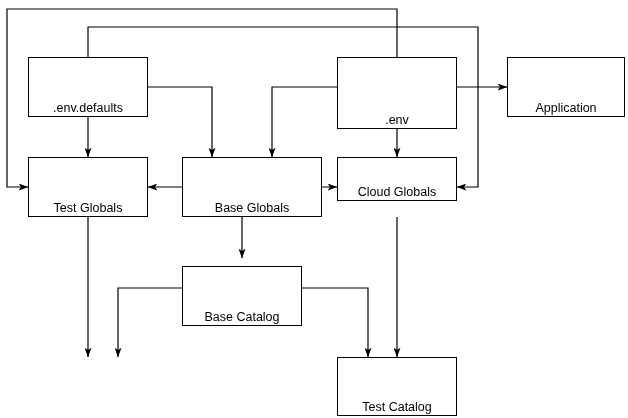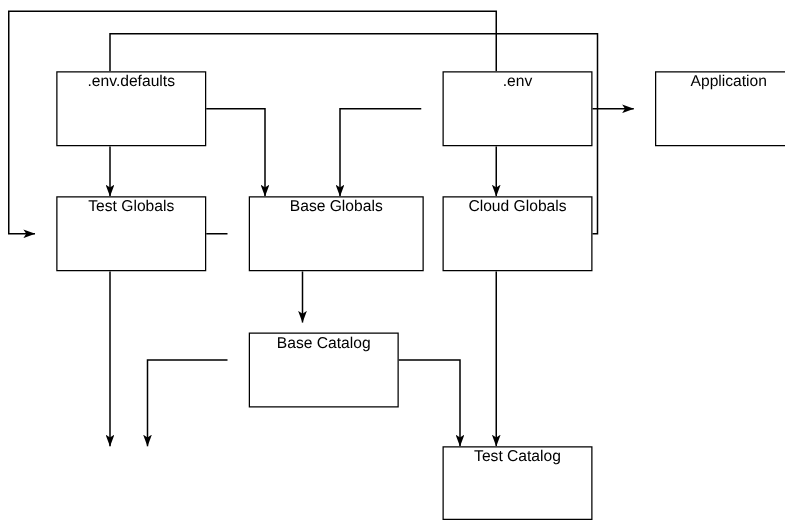--- a/index.html
+++ b/index.html
@@ -26,24 +26,23 @@
     fill: none;
     stroke: #000000;
     stroke-width: 1.2;
   }
   .node {
     position: absolute;
     box-sizing: border-box;
     background: #ffffff;
     border: 1px solid #000000;
     display: flex;
-    align-items: flex-start;
+    align-items: flex-end;
     justify-content: center;
     text-align: center;
-    margin-left: 17px;
   }
   .node span {
     font-size: 12.5px;
     color: #000000;
     line-height: 1.2;
     white-space: nowrap;
   }
 </style>
 </head>
 <body>
@@ -69,33 +68,33 @@
         <polyline points="88,217 88,357" marker-end="url(#arrowhead)" stroke="#000000"></polyline>
         <polyline points="182,288 118,288 118,357" marker-end="url(#arrowhead)" stroke="#000000"></polyline>
         <polyline points="302,288 368,288 368,357" marker-end="url(#arrowhead)" stroke="#000000"></polyline>
         <polyline points="397,217 397,357" marker-end="url(#arrowhead)" stroke="#000000"></polyline>
       </g>
   </svg>
 
 <div class="node" style="left: 28px; top: 57px; width: 120px; height: 60px;">
       <span>.env.defaults</span>
     </div>
-    <div class="node" style="left: 337px; top: 57px; width: 120px; height: 60px;">
+    <div class="node" style="left: 337px; top: 57px; width: 120px; height: 72px;">
       <span>.env</span>
     </div>
     <div class="node" style="left: 507px; top: 57px; width: 118px; height: 60px;">
       <span>Application</span>
     </div>
     <div class="node" style="left: 28px; top: 157px; width: 120px; height: 60px;">
       <span>Test Globals</span>
     </div>
     <div class="node" style="left: 182px; top: 157px; width: 140px; height: 60px;">
       <span>Base Globals</span>
     </div>
-    <div class="node" style="left: 337px; top: 157px; width: 120px; height: 60px;">
+    <div class="node" style="left: 337px; top: 157px; width: 120px; height: 44px;">
       <span>Cloud Globals</span>
     </div>
     <div class="node" style="left: 182px; top: 266px; width: 120px; height: 60px;">
       <span>Base Catalog</span>
     </div>
     <div class="node" style="left: 337px; top: 357px; width: 120px; height: 59px;">
       <span>Test Catalog</span>
     </div>
   </div>
 

